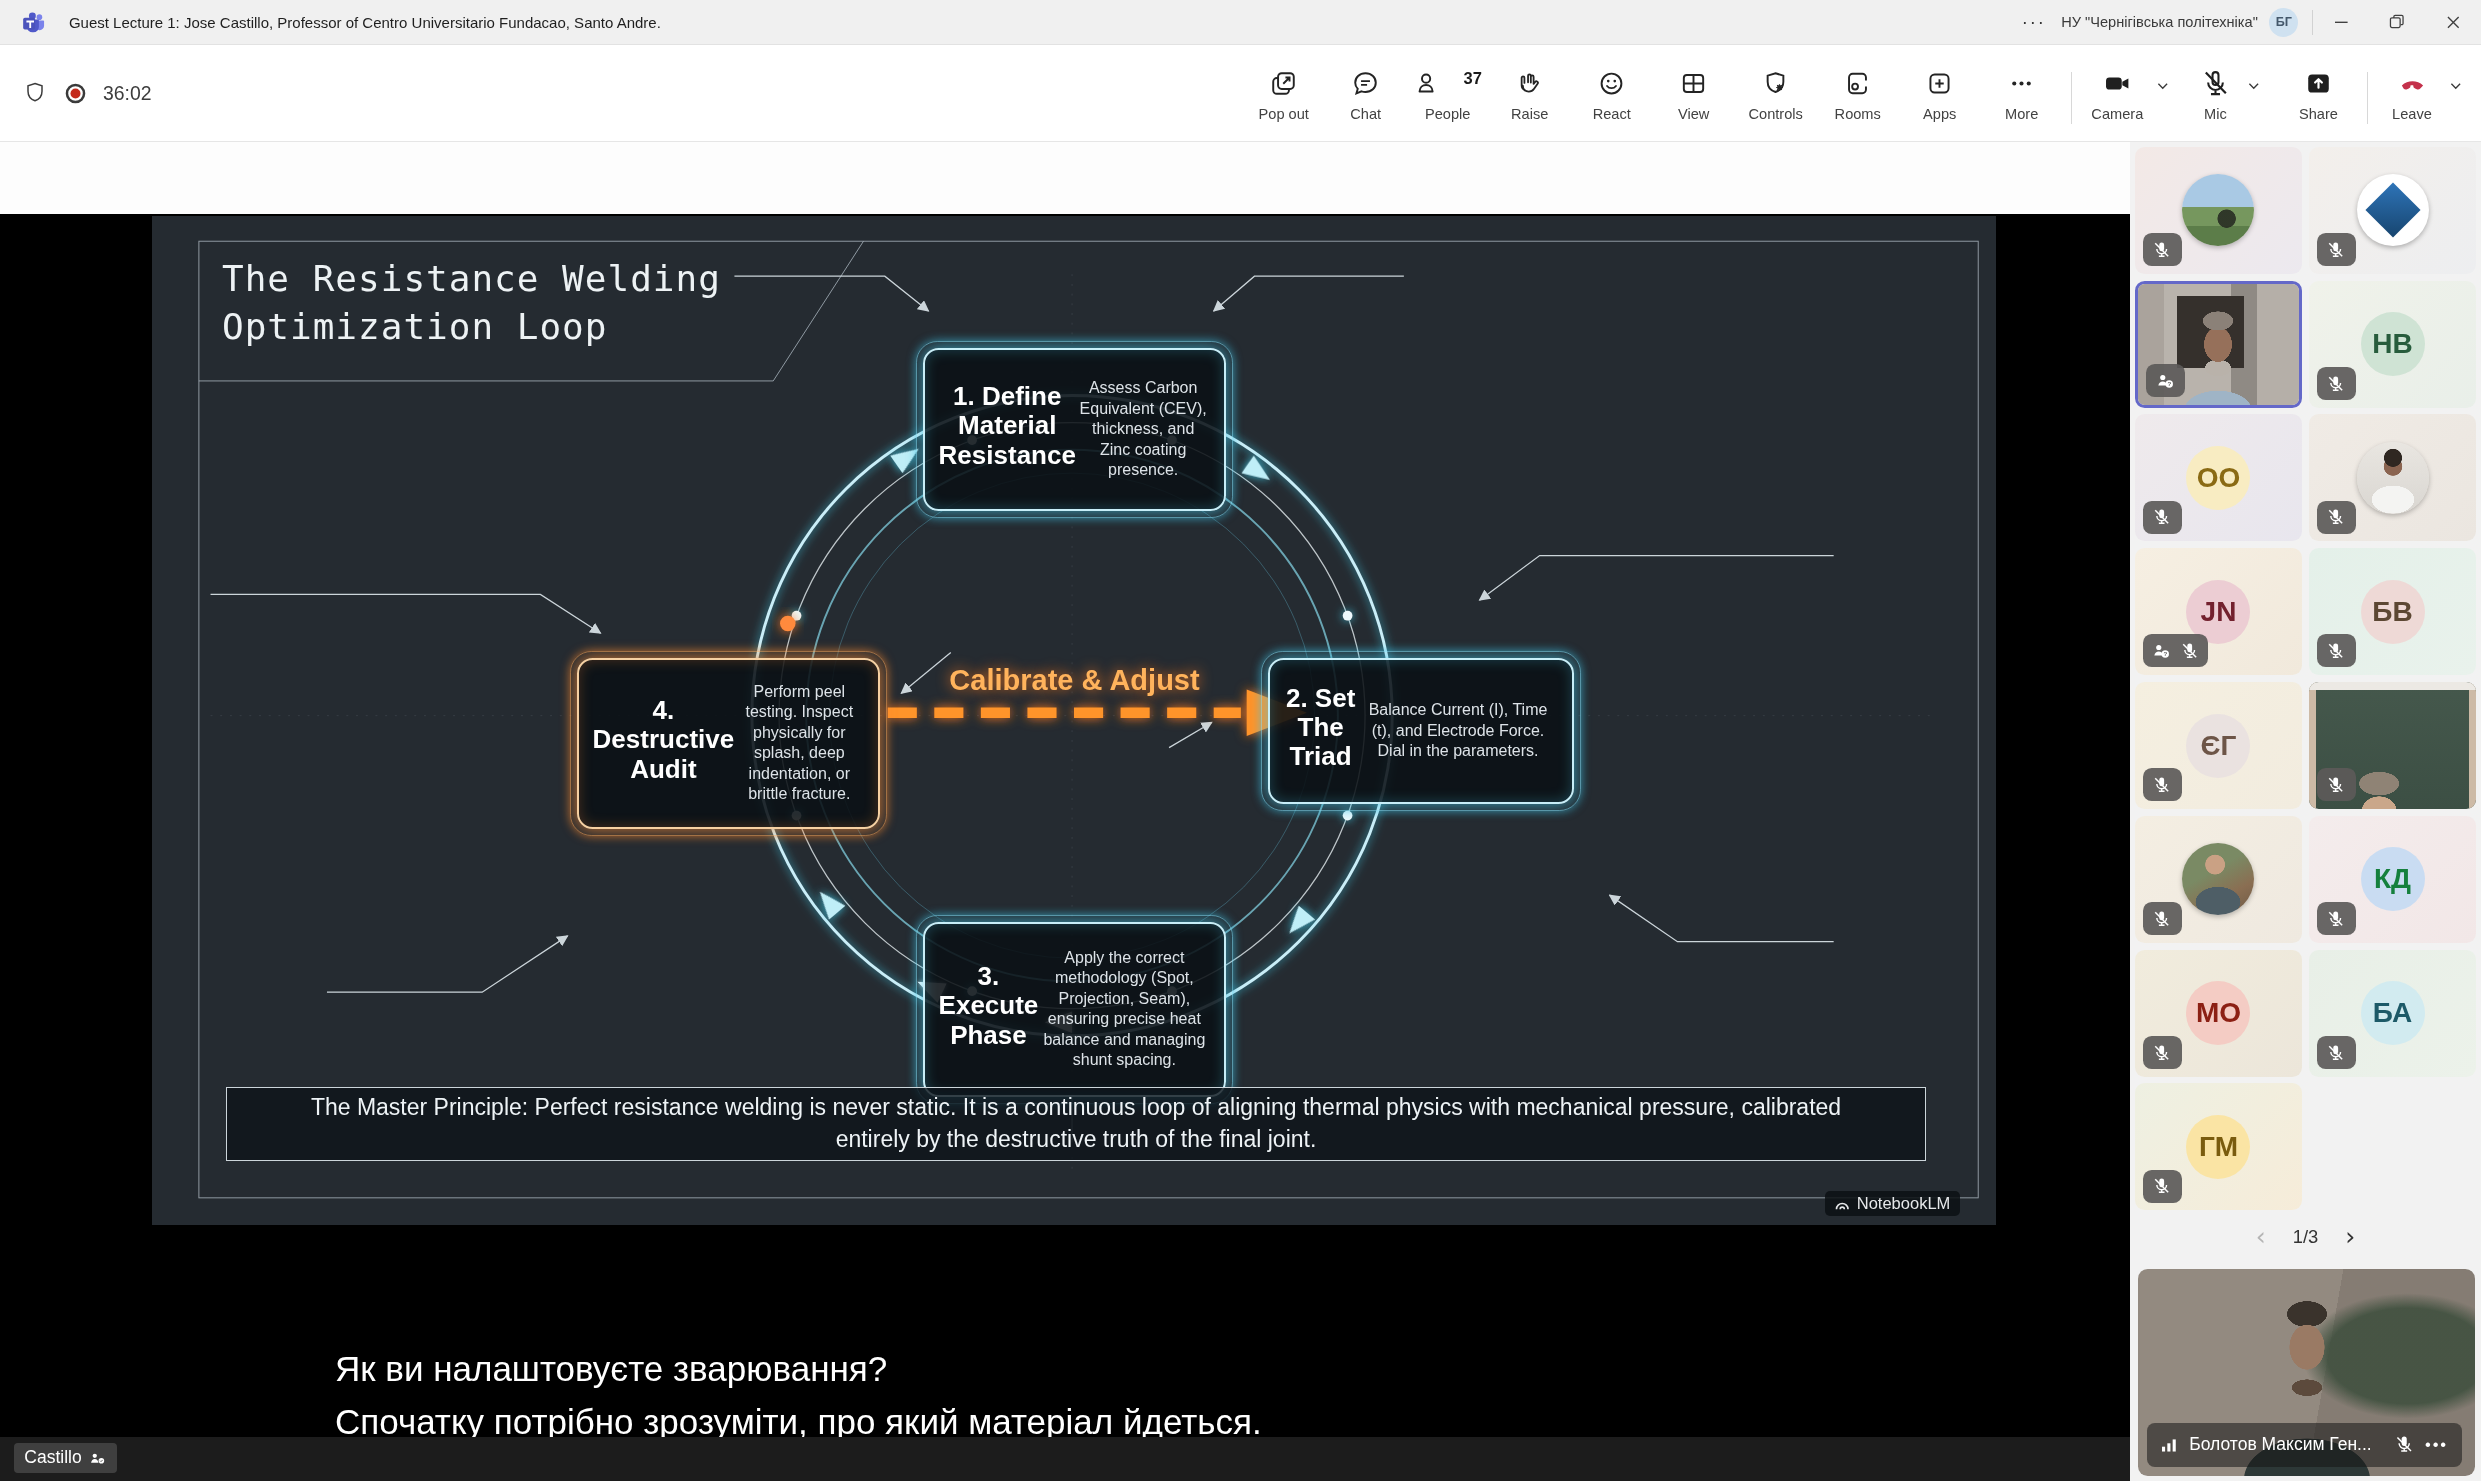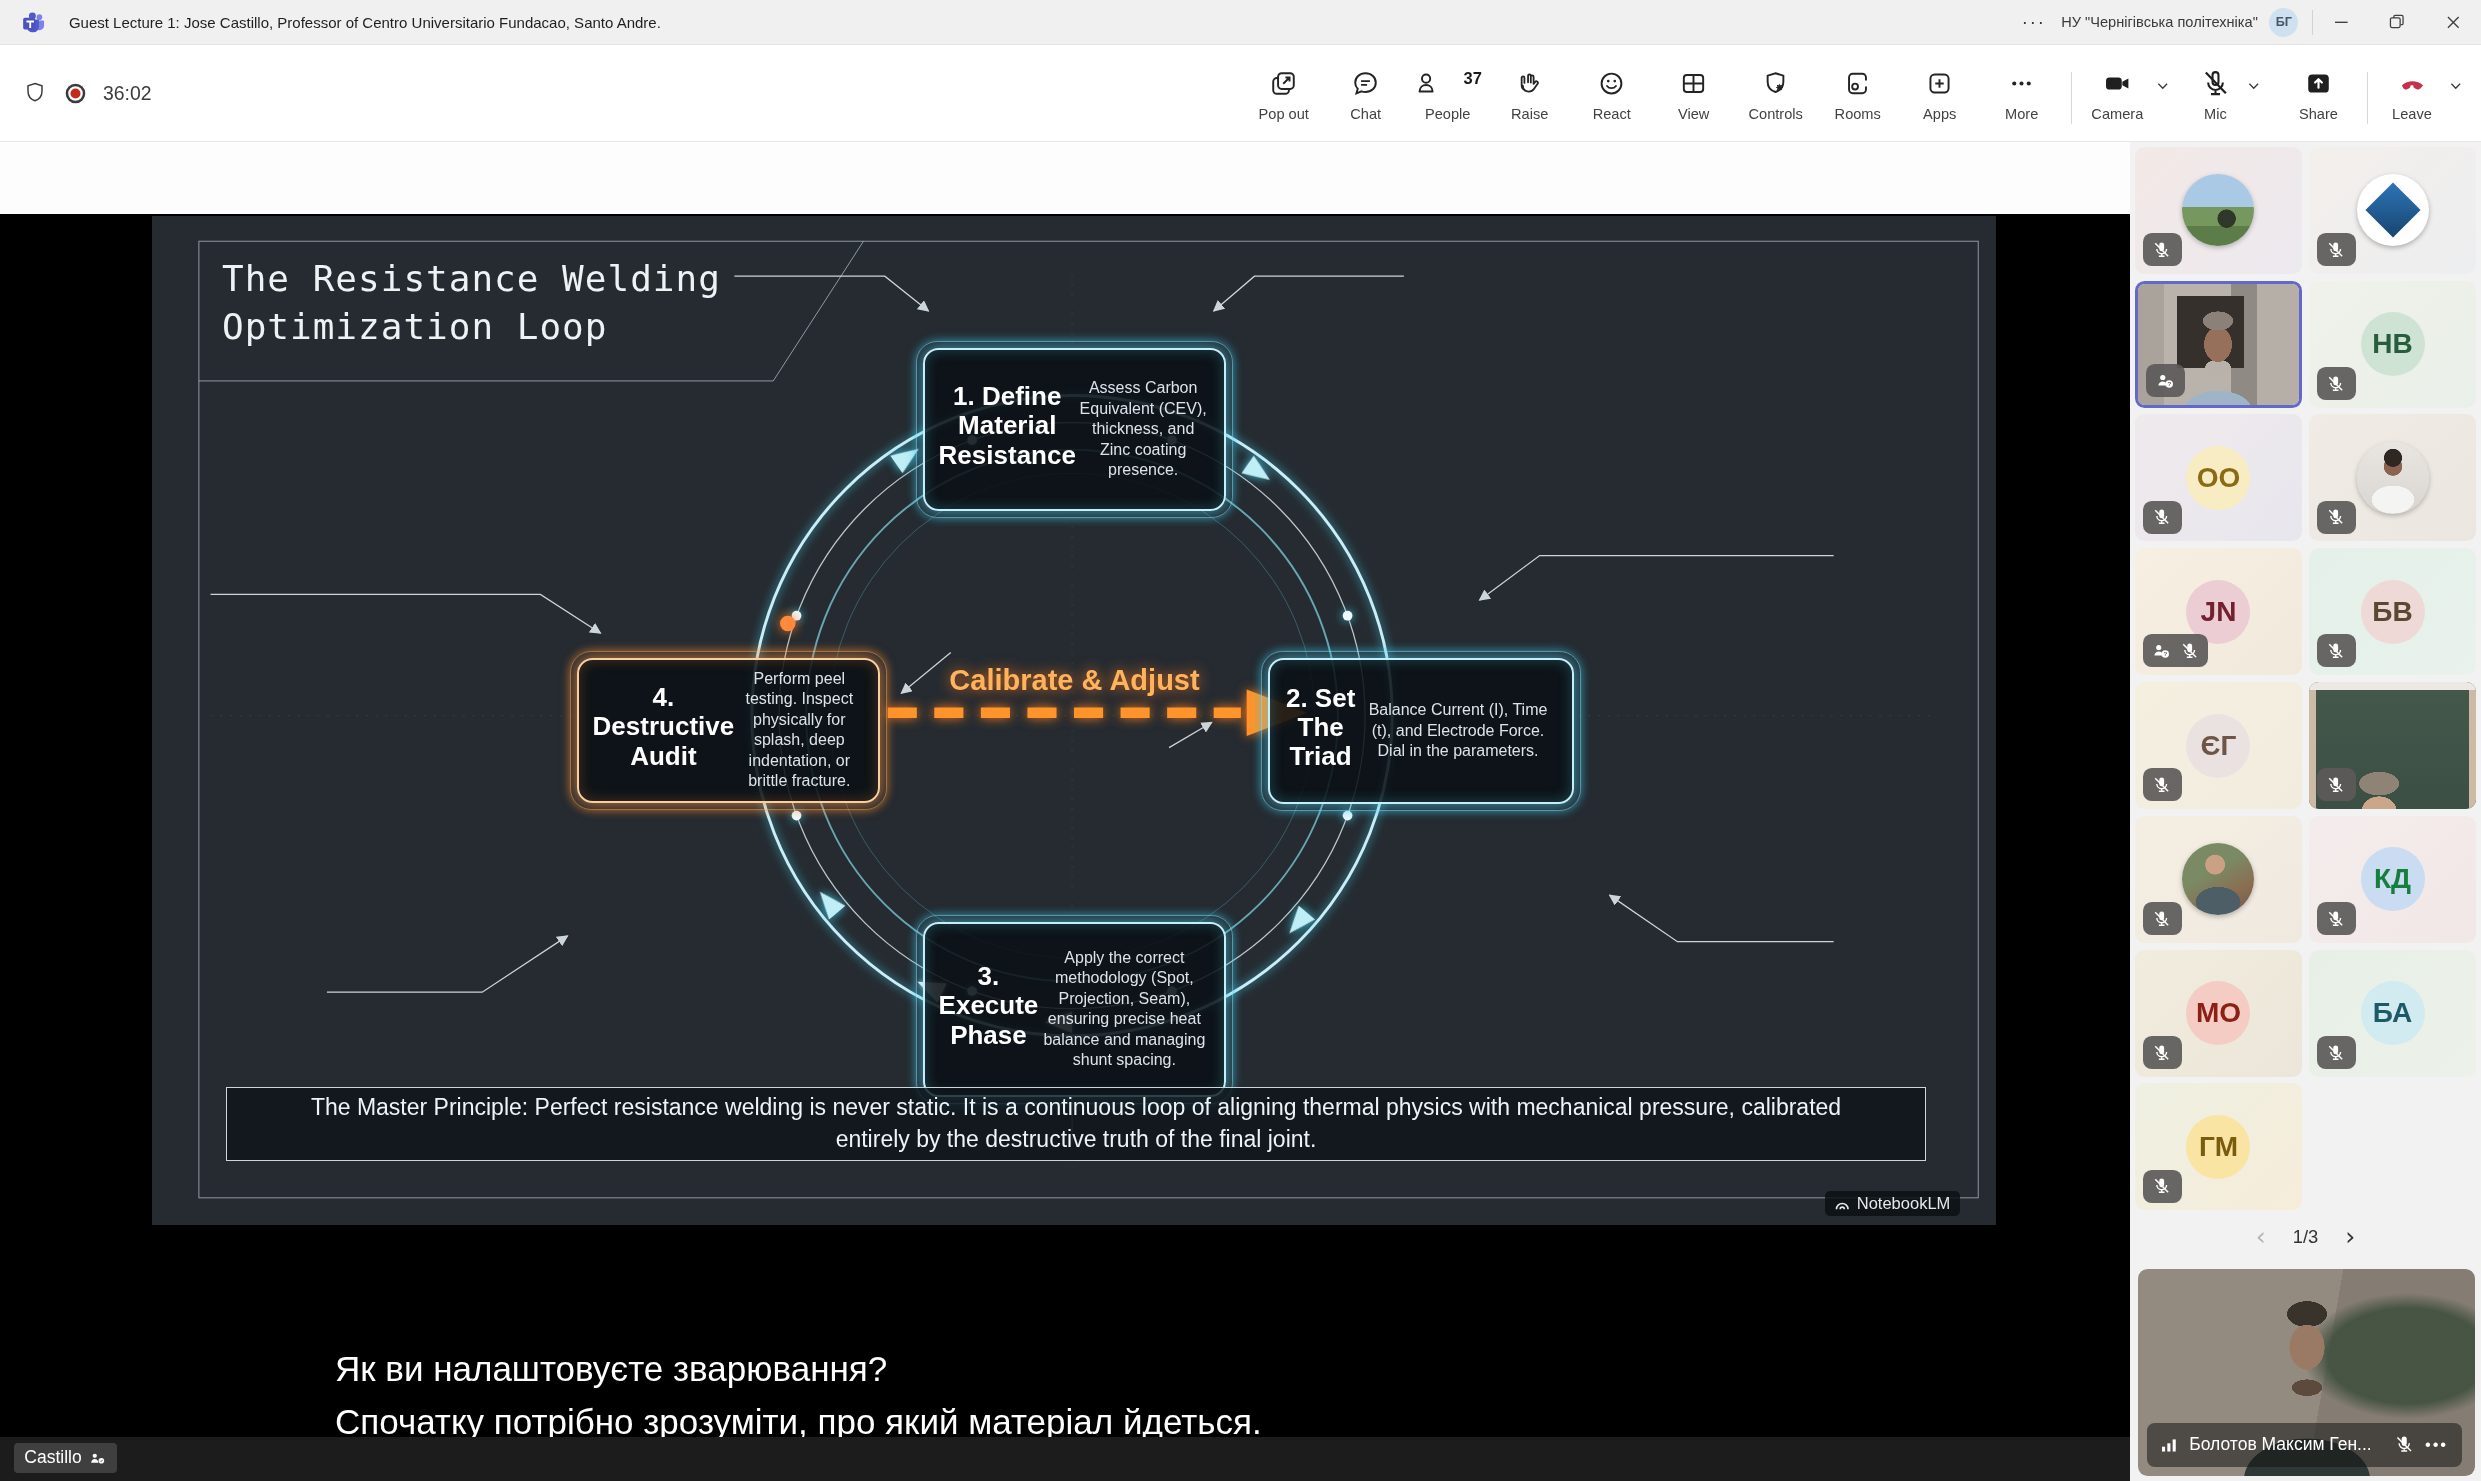--- a/index.html
+++ b/index.html
@@ -40,21 +40,21 @@
   .slide-title { position:absolute; left:70px; top:39px; font-family:"DejaVu Sans Mono", monospace; font-size:36px; line-height:48px; color:#edf2f4; letter-spacing:1px; }
   .step { position:absolute; border-radius:15.5px; background:rgba(10,16,21,.88); display:flex; flex-direction:row; justify-content:center; align-items:center; padding:9.7px 13.6px; text-align:center; }
   .step.cyan { border:2.9px solid #c7eef8; box-shadow:0 0 15.5px rgba(64,200,235,.75), inset 0 0 13.6px rgba(64,200,235,.28); }
   .step.cyan::before { content:""; position:absolute; inset:-8.7px; border:1.9px solid rgba(130,220,245,.55); border-radius:21.3px; box-shadow:0 0 9.7px rgba(64,200,235,.5); pointer-events:none; }
   .step.orange { border:2.9px solid #f6d0a2; box-shadow:0 0 15.5px rgba(255,140,50,.8), inset 0 0 13.6px rgba(255,140,50,.25); }
   .step.orange::before { content:""; position:absolute; inset:-8.7px; border:1.9px solid rgba(255,170,90,.5); border-radius:21.3px; box-shadow:0 0 9.7px rgba(255,140,50,.5); pointer-events:none; }
   .step h3 { font-size:26px; color:#fff; margin-bottom:6.8px; line-height:1.12; }
   .step p { font-size:16px; line-height:1.28; color:#dde3e8; }
   .step1 { left:771px; top:132px; width:303px; height:163px; }
   .step2 { left:1116px; top:442px; width:306px; height:146px; }
-  .step4 { left:425px;  top:442px; width:303px; height:145px; }
+  .step4 { left:425px;  top:442px; width:303px; height:171px; }
   .step3 { left:771px; top:706px; width:303px; height:175px; }
   .calibrate { position:absolute; left:767px; top:448px; width:311px; text-align:center; font-size:29px; font-weight:bold; color:#ffb express35c; color:#ffb35c; text-shadow:0 0 13.6px rgba(255,122,30,.9); }
   .principle { position:absolute; left:74px; top:871px; width:1700px; height:74px; border:1.5px solid #ccd5da; background:rgba(14,20,26,.8); color:#eef3f6; font-size:23px; line-height:1.38; display:flex; align-items:center; justify-content:center; text-align:center; padding:5.8px 47px; }
   .watermark { position:absolute; right:36px; bottom:8.7px; background:rgba(12,16,20,.85); border-radius:5px; padding:2.9px 9.7px; display:flex; align-items:center; gap:5.8px; color:#e6e8ea; font-size:16.5px; }
 
   
   .captions { position:absolute; left:335px; top:1128px; color:#fff; font-size:35px; line-height:53px; }
   .stage-bottom { position:absolute; left:0; right:0; bottom:0; height:45px; background:#1c1c1c; }
   .presenter-pill { position:absolute; left:13.6px; bottom:8.7px; display:flex; align-items:center; gap:7.8px; background:#3f3f3f; border-radius:3.9px; padding:4.9px 10.7px; color:#fff; font-size:17.5px; }
 

